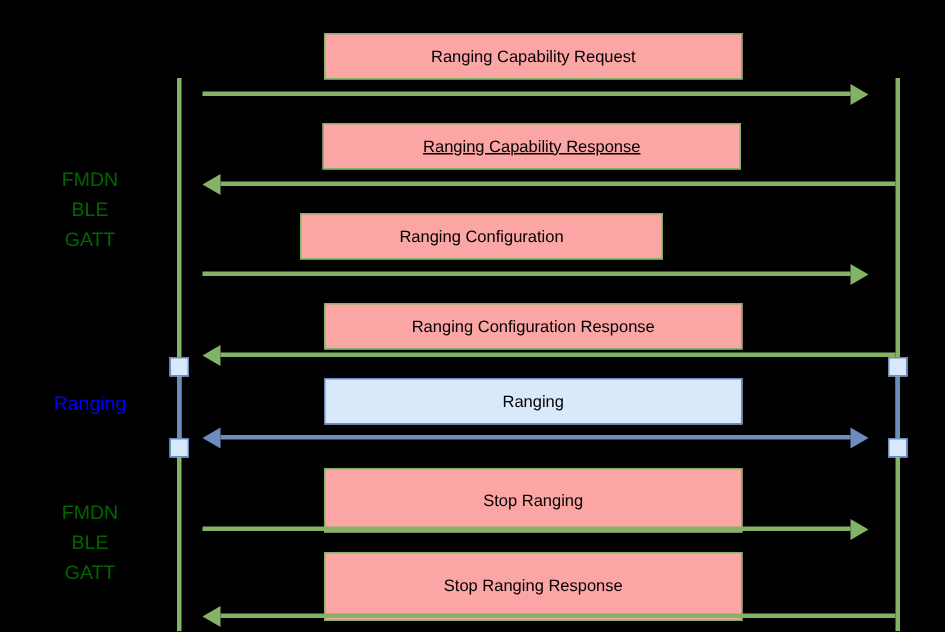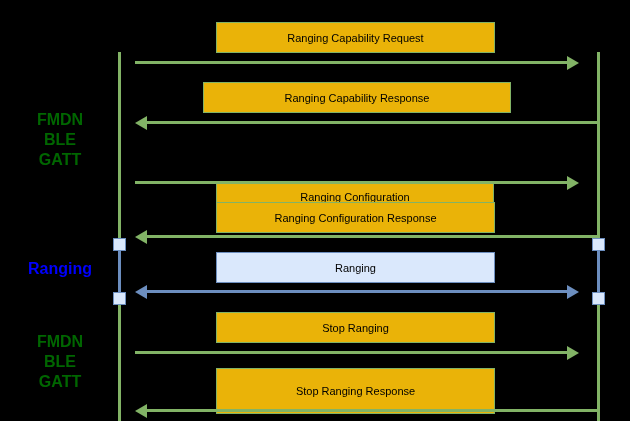--- a/index.html
+++ b/index.html
@@ -35,41 +35,41 @@
     height: 13px;
     background: #dae8fc;
     border: 1px solid #6c8ebf;
     box-sizing: border-box;
   }
 
   
   .phase-label {
     position: absolute;
     text-align: center;
-    font-size: 16px;
-    font-weight: bold;
+    font-size: 13px;
+    font-weight: normal;
     line-height: 20px;
     white-space: pre-line;
   }
   .phase-label.green { color: #006600; }
   .phase-label.blue  { color: #0000ff; }
 
   
   .msg-box {
     position: absolute;
     box-sizing: border-box;
     display: flex;
     align-items: center;
     justify-content: center;
     font-size: 11px;
     color: #000000;
     text-align: center;
   }
   .msg-box.green {
-    background: #eab308;
+    background: #fca5a5;
     border: 1px solid #82b366;
   }
   .msg-box.blue {
     background: #dae8fc;
     border: 1px solid #6c8ebf;
   }
 
   
   .arrow-line {
     position: absolute;
@@ -113,38 +113,38 @@
   <div class="activation-node" style="left:113px; top:292px;"></div>
 
   <div class="activation-bar" style="left:597px; top:244px; height:54px;"></div>
   <div class="activation-node" style="left:592px; top:238px;"></div>
   <div class="activation-node" style="left:592px; top:292px;"></div>
 
   <div class="msg-box green" style="left:216px; top:22px; width:279px; height:31px;">Ranging Capability Request</div>
   <div class="arrow-line green" style="left:135px; top:61px; width:432px;"></div>
   <div class="arrow-head right green" style="left:567px; top:55.5px;"></div>
 
-  <div class="msg-box green" style="left:203px; top:82px; width:308px; height:31px;">Ranging Capability Response</div>
+  <div class="msg-box green" style="left:215px; top:82px; width:279px; height:31px;text-decoration:underline;">Ranging Capability Response</div>
   <div class="arrow-line green" style="left:147px; top:121px; width:450px;"></div>
   <div class="arrow-head left green" style="left:135px; top:115.5px;"></div>
 
-  <div class="msg-box green" style="left:216px; top:142px; width:278px; height:31px;margin-top:39px;">Ranging Configuration</div>
+  <div class="msg-box green" style="left:200px; top:142px; width:242px; height:31px;">Ranging Configuration</div>
   <div class="arrow-line green" style="left:135px; top:181px; width:432px;"></div>
   <div class="arrow-head right green" style="left:567px; top:175.5px;"></div>
 
   <div class="msg-box green" style="left:216px; top:202px; width:279px; height:31px;text-align:right;">Ranging Configuration Response</div>
   <div class="arrow-line green" style="left:147px; top:235px; width:450px;"></div>
   <div class="arrow-head left green" style="left:135px; top:229.5px;"></div>
 
   <div class="msg-box blue" style="left:216px; top:252px; width:279px; height:31px;">Ranging</div>
   <div class="arrow-line blue" style="left:147px; top:290px; width:420px;"></div>
   <div class="arrow-head left blue" style="left:135px; top:284.5px;"></div>
   <div class="arrow-head right blue" style="left:567px; top:284.5px;"></div>
 
-  <div class="msg-box green" style="left:216px; top:312px; width:279px; height:31px;">Stop Ranging</div>
+  <div class="msg-box green" style="left:216px; top:312px; width:279px; height:43px;">Stop Ranging</div>
   <div class="arrow-line green" style="left:135px; top:351px; width:432px;"></div>
   <div class="arrow-head right green" style="left:567px; top:345.5px;"></div>
 
   <div class="msg-box green" style="left:216px; top:368px; width:279px; height:46px;">Stop Ranging Response</div>
   <div class="arrow-line green" style="left:147px; top:409px; width:450px;"></div>
   <div class="arrow-head left green" style="left:135px; top:403.5px;"></div>
 
 </div>
 
 </body></html>

